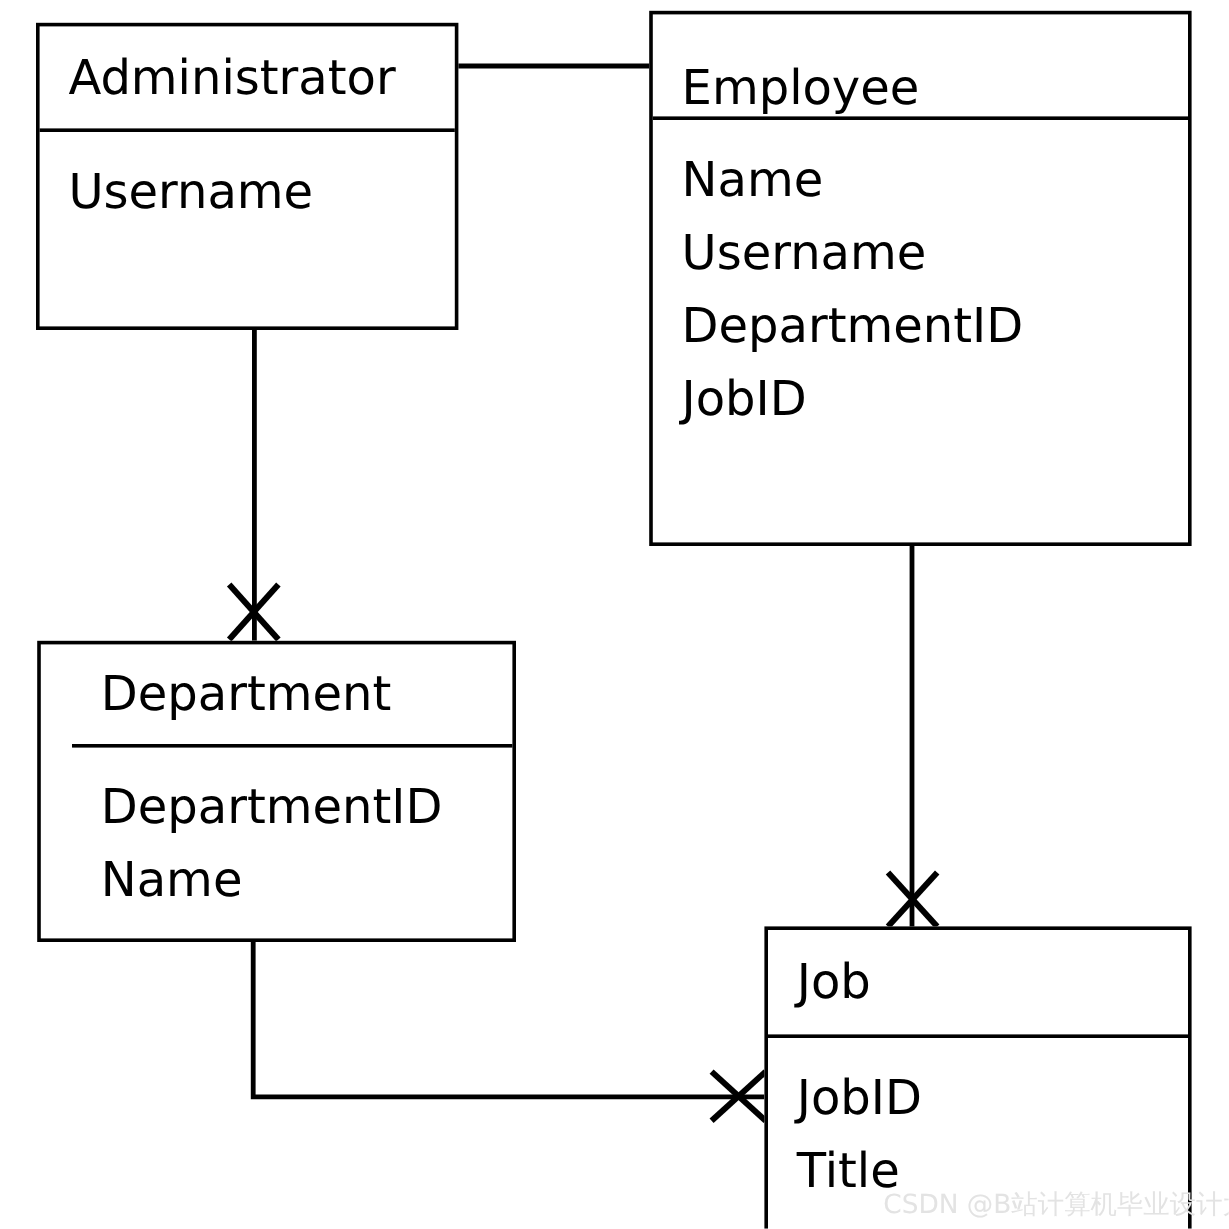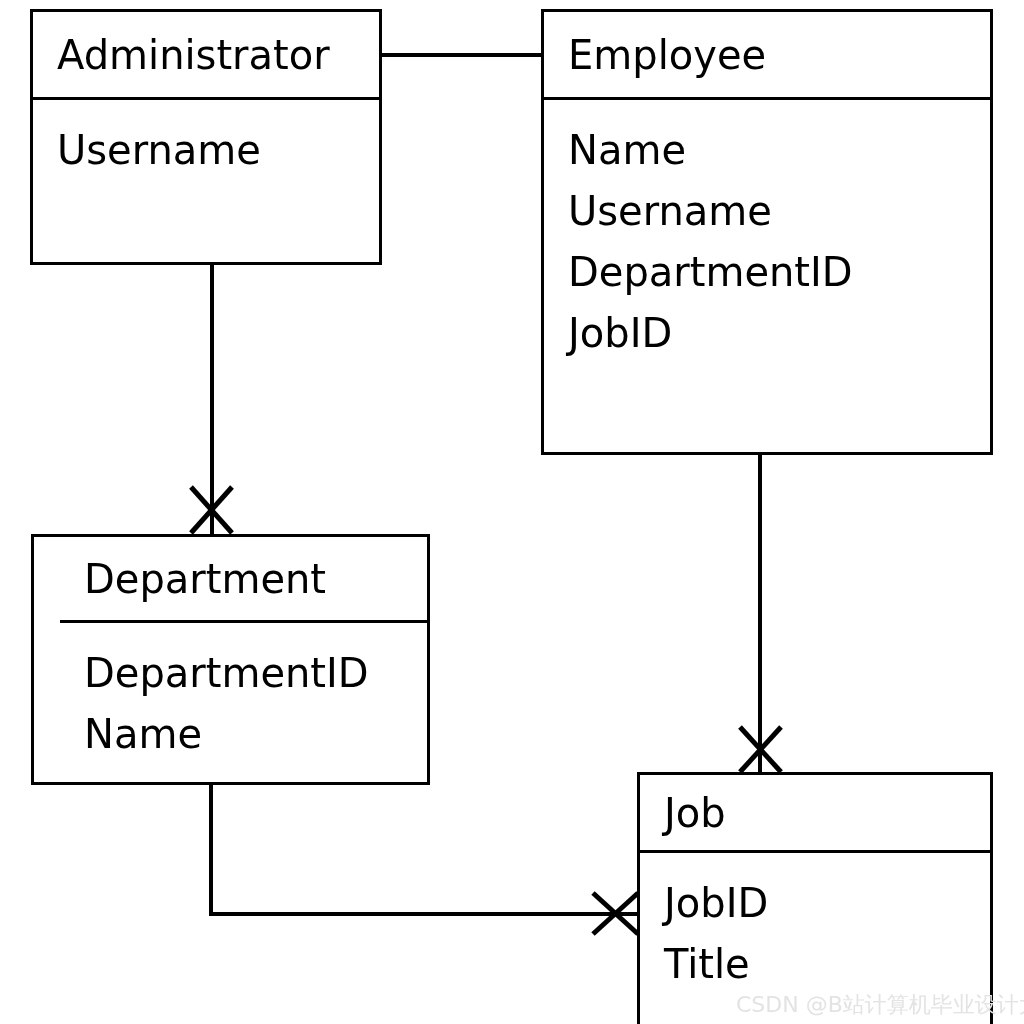--- a/index.html
+++ b/index.html
@@ -88,31 +88,31 @@
       <line x1="781" y1="727" x2="740" y2="772" stroke="#000000" stroke-width="5"></line>
     </g>
 
     <g>
       <polyline points="211,783 211,914 637,914" fill="none" stroke="#000000" stroke-width="4"></polyline>
       <line x1="593" y1="893" x2="638" y2="934" stroke="#000000" stroke-width="5"></line>
       <line x1="593" y1="934" x2="638" y2="893" stroke="#000000" stroke-width="5"></line>
     </g>
   </svg>
 
-  <div class="entity" style="left:30px; top:9px; width:352px; height:256px;">
+  <div class="entity" style="left:30px; top:19px; width:352px; height:256px;">
     <div class="entity-header" style="height:88px;">
       <span class="entity-title">Administrator</span>
     </div>
     <div class="entity-body">
       <div class="attr">Username</div>
     </div>
   </div>
 
   <div class="entity" style="left:541px; top:9px; width:452px; height:446px;">
-    <div class="entity-header" style="height:88px;">
+    <div class="entity-header" style="height:88px;align-items:flex-end;">
       <span class="entity-title">Employee</span>
     </div>
     <div class="entity-body">
       <div class="attr">Name</div>
       <div class="attr">Username</div>
       <div class="attr">DepartmentID</div>
       <div class="attr">JobID</div>
     </div>
   </div>
 
@@ -120,21 +120,21 @@
     <div class="entity-header" style="height:86px;">
       <span class="entity-title">Department</span>
     </div>
     <div class="entity-body">
       <div class="attr">DepartmentID</div>
       <div class="attr">Name</div>
     </div>
   </div>
 
   <div class="entity" style="left:637px; top:772px; width:356px; height:290px;">
-    <div class="entity-header" style="height:78px;">
+    <div class="entity-header" style="height:90px;">
       <span class="entity-title">Job</span>
     </div>
     <div class="entity-body">
       <div class="attr">JobID</div>
       <div class="attr">Title</div>
     </div>
   </div>
 
   <div class="watermark">CSDN @B站计算机毕业设计大学</div>
 

